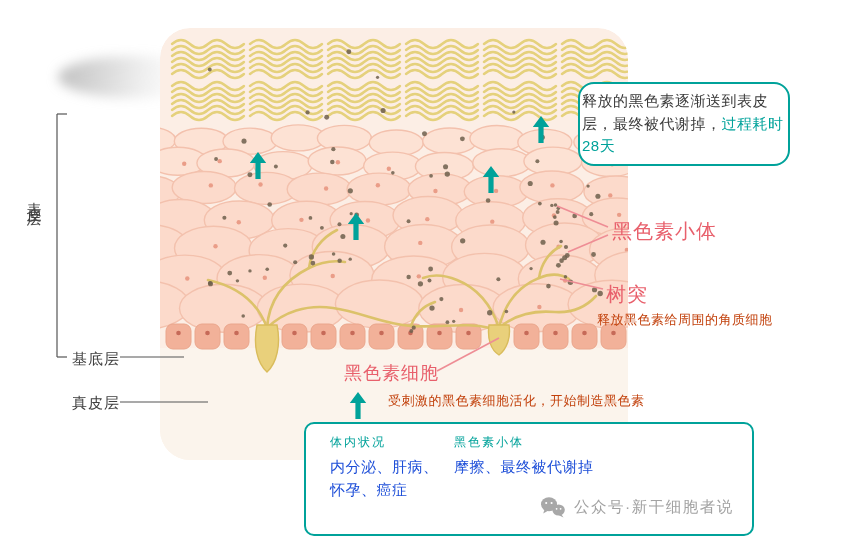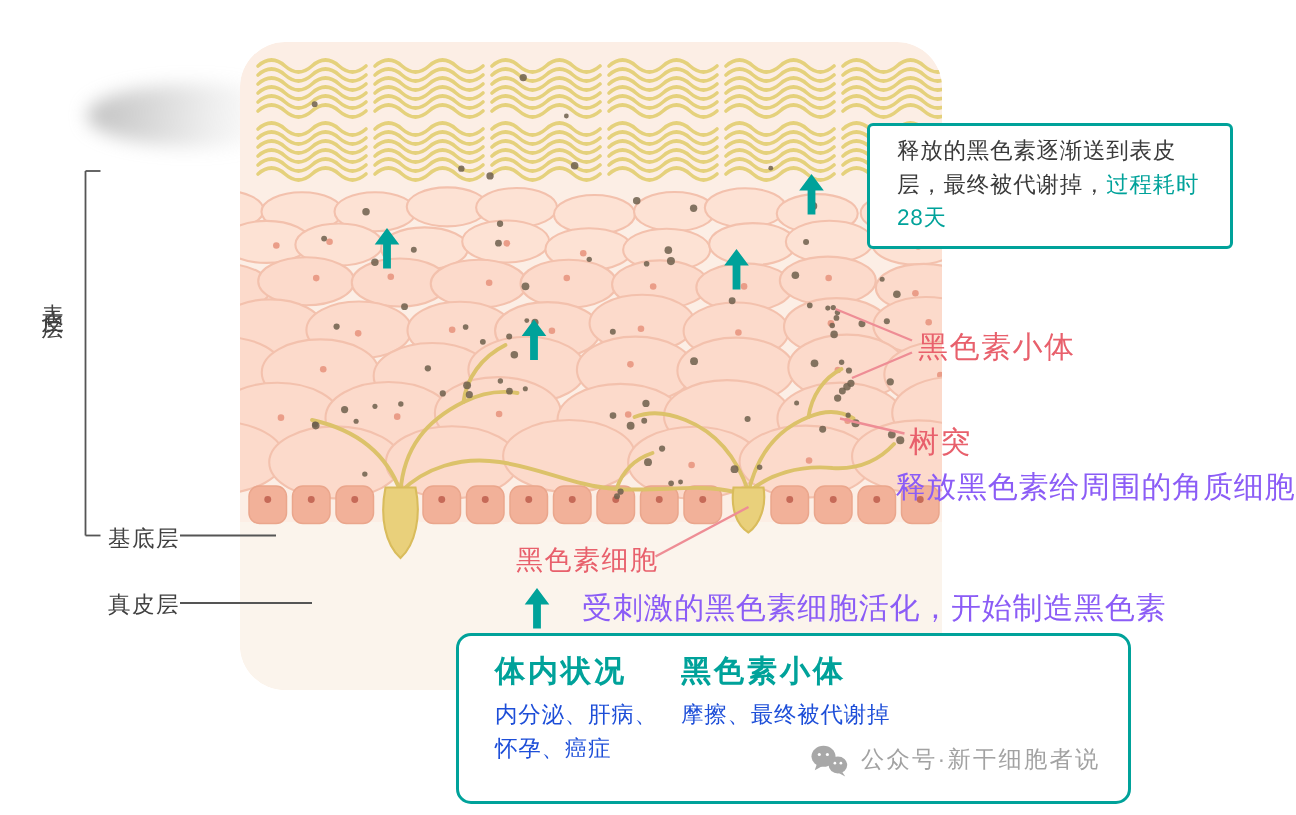--- a/index.html
+++ b/index.html
@@ -4,33 +4,33 @@
 <style>
   html,body{margin:0;padding:0}
   body{font-family:"Liberation Sans","DejaVu Sans",sans-serif;background:#fff}
   #stage{position:relative;width:864px;height:543px;background:#fff;overflow:hidden}
   .abs{position:absolute}
   svg{display:block}
   .overlay{pointer-events:none}
   .lbl{color:#404040;font-size:15px;letter-spacing:1px;white-space:nowrap}
   .vert{writing-mode:vertical-rl;letter-spacing:5px}
   .pink{color:#e8606c;font-weight:normal;font-size:20px;letter-spacing:1px;white-space:nowrap}
-  .desc{color:#8b5cf6;font-size:20px;letter-spacing:.5px;white-space:nowrap}
+  .desc{color:#c2410c;font-size:13px;letter-spacing:.5px;white-space:nowrap}
   #corner-smudge{left:58px;top:56px;width:150px;height:42px;border-radius:50%;
     background:linear-gradient(97deg,rgba(140,140,140,.55),rgba(170,170,170,.2) 55%,rgba(255,255,255,0) 82%);
     filter:blur(6px)}
   #callout-top{left:578px;top:82px;width:204px;background:#fff;border:2px solid #00a29a;
-    border-radius:4px;padding:6px 18px;font-size:15px;line-height:1.5;letter-spacing:.5px;color:#3a3a3a}
+    border-radius:16px;padding:6px 2px;font-size:15px;line-height:1.5;letter-spacing:.5px;color:#3a3a3a}
   #callout-top .hl{color:#00a29a}
   #callout-bottom{left:304px;top:422px;width:412px;height:90px;background:#fff;border:2px solid #00a29a;
     border-radius:10px;padding:10px 10px 10px 24px;display:flex}
   .col1{width:124px}
-  .col-title{color:#00a29a;font-weight:bold;font-size:20px;letter-spacing:2px;margin-bottom:4px}
+  .col-title{color:#00a29a;font-weight:normal;font-size:12px;letter-spacing:2px;margin-bottom:4px}
   .col-line{font-size:15px;line-height:1.55;color:#1d4ed8;letter-spacing:.5px;white-space:nowrap}
-  #watermark{left:540px;top:496px;display:flex;align-items:flex-start;gap:8px;color:#a2a2a2;
+  #watermark{left:540px;top:496px;display:flex;align-items:flex-end;gap:8px;color:#a2a2a2;
     font-size:15.5px;letter-spacing:1.5px;white-space:nowrap}
 </style>
 </head>
 <body>
 
 <div id="stage">
 
   <div id="corner-smudge" class="abs"></div>
 
   <svg id="skin-svg" class="abs" style="left:160px;top:28px" width="468" height="432" viewBox="0 0 468 432">

